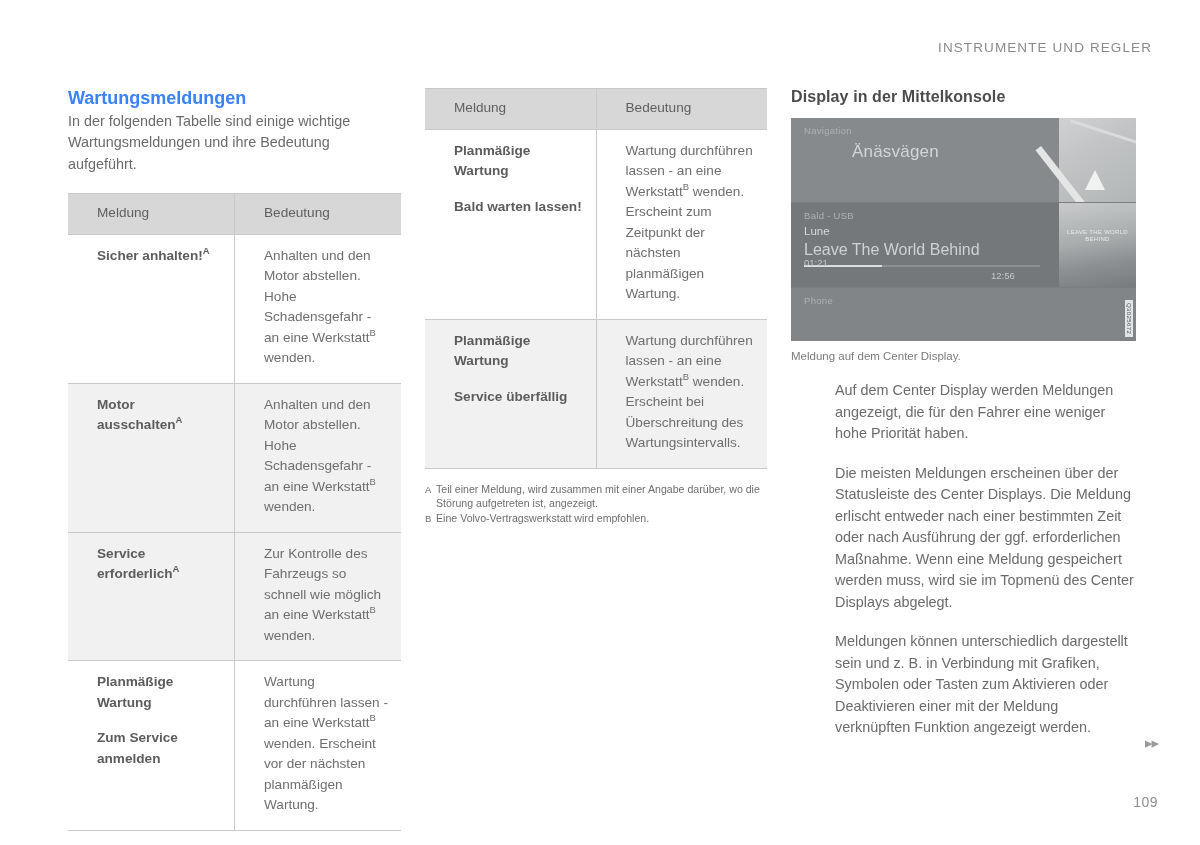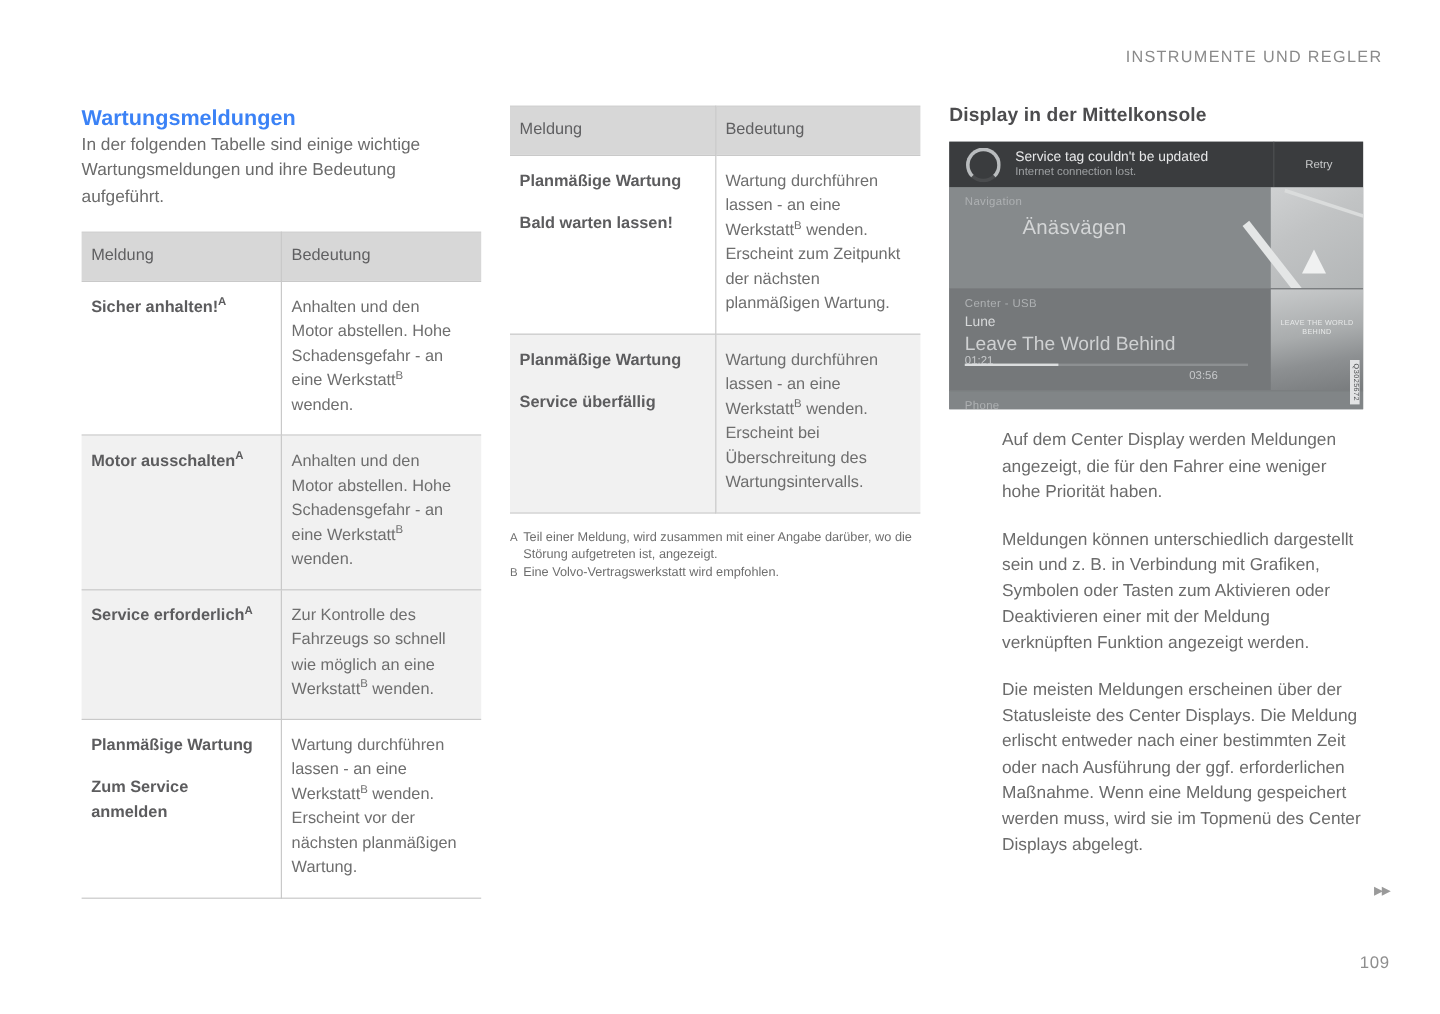--- a/index.html
+++ b/index.html
@@ -84,21 +84,21 @@
   table.msg-table {
     border-collapse: collapse;
     width: 100%;
     table-layout: fixed;
     margin-top: 6px;
   }
   table.msg-table th,
   table.msg-table td {
     text-align: left;
     vertical-align: top;
-    padding: 11px 13px 14px 8px;
+    padding: 11px 13px 14px 29px;
     font-size: 13.6px;
     line-height: 20.5px;
     border-bottom: 1px solid #c9c9c9;
     border-right: 1px solid #c9c9c9;
   }
   table.msg-table th:last-child,
   table.msg-table td:last-child { border-right: none; }
   table.msg-table th {
     background: #d7d7d7;
     color: #5f5f61;
@@ -317,65 +317,58 @@
         </div>
       </div>
   </div>
 
   <div class="col col-right">
     <h2 class="section">Display in der Mittelkonsole</h2>
 
     <div class="figure">
       <div class="cd">
 
-        <div class="cd-banner">
-          <div class="cd-spinner"></div>
-          <div class="cd-banner-text">
-            <div class="cd-banner-title">Service tag couldn't be updated</div>
-            <div class="cd-banner-sub">Internet connection lost.</div>
-          </div>
-          <div class="cd-retry">Retry</div>
-        </div>
 
         <div class="cd-tile nav">
           <div class="cd-label">Navigation</div>
           <div class="cd-main">Änäsvägen</div>
           <div class="cd-thumb map">
             <div class="map-road"></div>
             <div class="map-road2"></div>
             <div class="map-arrow"></div>
           </div>
         </div>
 
         <div class="cd-tile media">
-          <div class="cd-label">Center - USB</div>
+          <div class="cd-label">Bald - USB</div>
           <div class="cd-media-artist">Lune</div>
           <div class="cd-media-title">Leave The World Behind</div>
           <div class="cd-progress">
             <div class="cd-progress-fill"></div>
           </div>
           <div class="cd-time-left">01:21</div>
-          <div class="cd-time-right">03:56</div>
+          <div class="cd-time-right">12:56</div>
           <div class="cd-thumb">
             <div class="cd-thumb-caption">LEAVE THE WORLD BEHIND</div>
           </div>
         </div>
 
         <div class="cd-tile phone">
           <div class="cd-label">Phone</div>
 
         </div>
 
         <div class="cd-imgcode">Q3025672</div>
       </div>
 
+      <div class="fig-caption">Meldung auf dem Center Display.</div>
     </div>
 
     <div class="fig-body" id="right-paragraphs">
         <p class="body">Auf dem Center Display werden Meldungen angezeigt, die für den Fahrer eine weniger hohe Priorität haben.</p>
+        <p class="body">Die meisten Meldungen erscheinen über der Statusleiste des Center Displays. Die Meldung erlischt entweder nach einer bestimmten Zeit oder nach Ausführung der ggf. erforderlichen Maßnahme. Wenn eine Meldung gespeichert werden muss, wird sie im Topmenü des Center Displays abgelegt.</p>
         <p class="body">Meldungen können unterschiedlich dargestellt sein und z. B. in Verbindung mit Grafiken, Symbolen oder Tasten zum Aktivieren oder Deaktivieren einer mit der Meldung verknüpften Funktion angezeigt werden.</p>
-        <p class="body">Die meisten Meldungen erscheinen über der Statusleiste des Center Displays. Die Meldung erlischt entweder nach einer bestimmten Zeit oder nach Ausführung der ggf. erforderlichen Maßnahme. Wenn eine Meldung gespeichert werden muss, wird sie im Topmenü des Center Displays abgelegt.</p>
       </div>
   </div>
 </div>
 
 <div class="next-marker">▸▸</div>
 <div class="page-number">109</div>
 
 </body></html>

